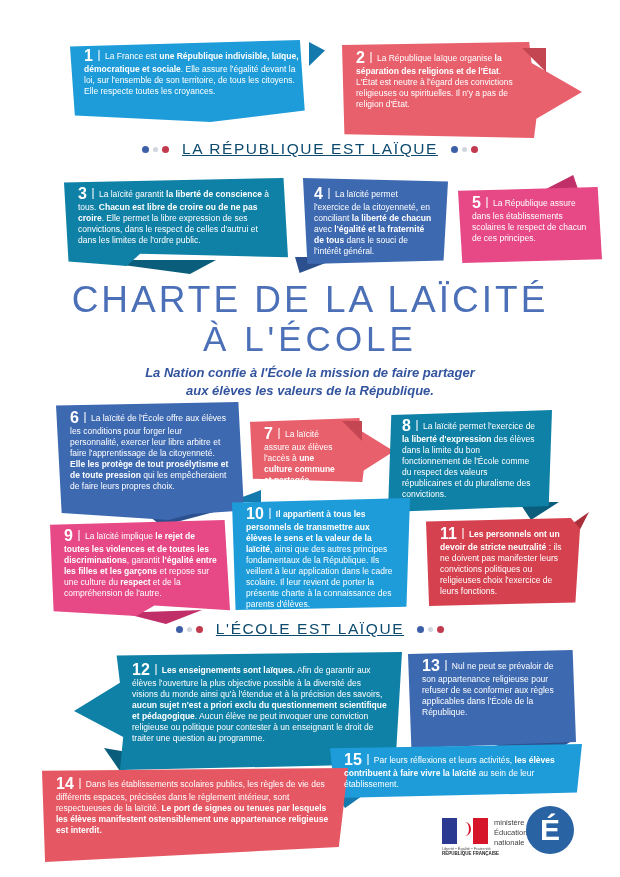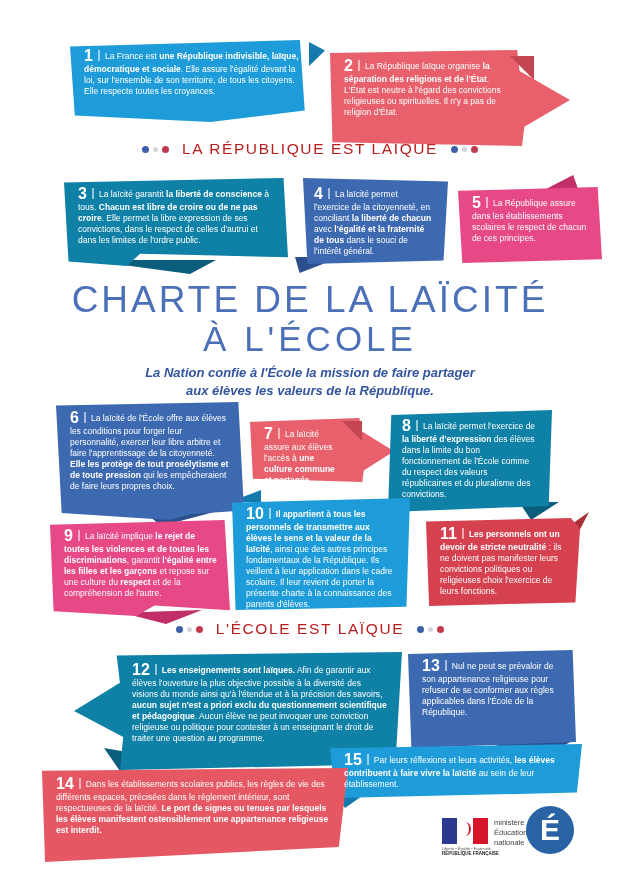--- a/index.html
+++ b/index.html
@@ -15,21 +15,21 @@
   .fold.over{z-index:2;}
   .btxt{position:relative;z-index:3;color:#fff;font-size:8.5px;line-height:1.3;padding:8px 13px 0 14px;}
   .btxt b{font-weight:bold;}
   .num{font-size:16px;font-weight:bold;line-height:1;vertical-align:-2px;letter-spacing:0;}
   .bar{display:inline-block;width:2px;height:11px;background:rgba(255,255,255,.55);margin:0 5px 0 5px;vertical-align:-2px;}
 
   #a1{left:70px;top:40px;width:242px;height:82px;}
   #a1 .skin{clip-path:polygon(0% 8%,95% 0%,97% 86%,58% 100%,2% 92%);}
   #a1 .fold{top:2px;right:-13px;width:16px;height:24px;clip-path:polygon(0 0,100% 35%,0 100%);}
 
-  #a2{left:330px;top:42px;width:240px;height:96px;margin-top:8px;}
+  #a2{left:342px;top:42px;width:240px;height:96px;}
   #a2 .skin{clip-path:polygon(0% 3%,78% 0%,79% 22%,100% 52%,81% 80%,80% 100%,1% 96%);}
   #a2 .fold{right:36px;top:6px;width:24px;height:24px;clip-path:polygon(0 0,100% 100%,100% 0);}
   #a2 .btxt{padding-right:64px;}
 
   #a3{left:64px;top:178px;width:224px;height:88px;}
   #a3 .skin{clip-path:polygon(0 5%,98% 0,100% 90%,34% 86%,28% 100%,2% 95%);}
   #a3 .fold{left:22px;bottom:-8px;width:130px;height:14px;clip-path:polygon(0 0,100% 0,80% 100%);}
 
   #a4{left:300px;top:178px;width:148px;height:86px;}
   #a4 .skin{clip-path:polygon(2% 0,100% 4%,97% 96%,5% 100%);}
@@ -77,21 +77,21 @@
   #a14 .skin{clip-path:polygon(0 3%,100% 0,97% 84%,1% 100%);}
 
   #a15{left:330px;top:744px;width:252px;height:54px;}
   #a15 .skin{clip-path:polygon(0 8%,100% 0,98% 90%,2% 100%);}
   #a15 .fold{left:6px;bottom:-10px;width:26px;height:12px;clip-path:polygon(0 0,100% 0,35% 100%);}
 
   
   .rule-heading{position:absolute;left:0;right:0;text-align:center;display:flex;align-items:center;justify-content:center;gap:4px;}
   #h1{top:140px;}
   #h2{top:620px;}
-  .rh-text{color:#b91c1c;font-size:15.5px;font-weight:500;letter-spacing:1.6px;margin:0 9px;white-space:nowrap;}
+  .rh-text{color:#0c4a6e;font-size:15.5px;font-weight:500;letter-spacing:1.6px;margin:0 9px;white-space:nowrap;text-decoration:underline;}
   .dot{display:inline-block;width:7px;height:7px;border-radius:50%;}
   .dot.mid{width:5px;height:5px;opacity:.9;}
 
   
   #title{position:absolute;top:280px;left:0;right:0;text-align:center;color:#4c70b8;line-height:1.08;}
   #title .t1{font-size:37px;letter-spacing:3px;font-weight:300;}
   #title .t2{font-size:35px;letter-spacing:4px;font-weight:300;}
   #subtitle{position:absolute;top:364px;left:0;right:0;text-align:center;color:#33549e;font-style:italic;font-weight:600;font-size:13px;line-height:1.35;}
 
   

